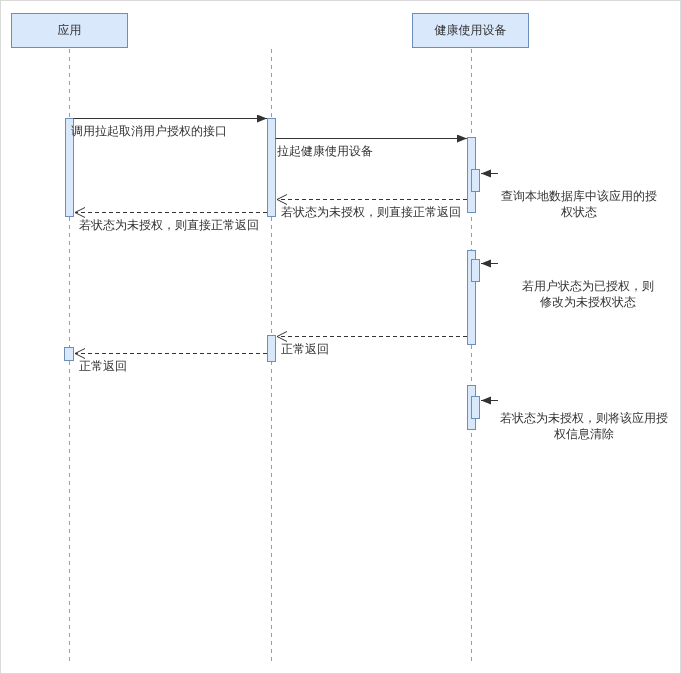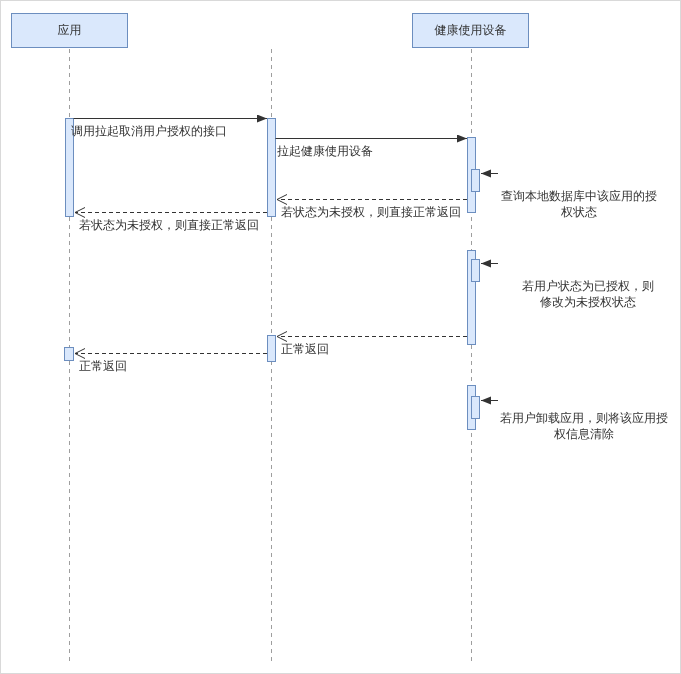--- a/index.html
+++ b/index.html
@@ -99,15 +99,15 @@
   </div>
 
   <div class="msg-label center" style="left:70px; top:99px; width:196px;">调用拉起取消用户授权的接口</div>
   <div class="msg-label center" style="left:276px; top:119px; width:188px;">拉起健康使用设备</div>
   <div class="msg-label left" style="left:497px; top:153px; width:162px;">查询本地数据库中该应用的授权状态</div>
   <div class="msg-label center" style="left:280px; top:180px; width:184px;">若状态为未授权，则直接正常返回</div>
   <div class="msg-label center" style="left:78px; top:193px; width:184px;">若状态为未授权，则直接正常返回</div>
   <div class="msg-label left" style="left:516px; top:243px; width:142px;">若用户状态为已授权，则修改为未授权状态</div>
   <div class="msg-label center" style="left:280px; top:317px; width:184px;">正常返回</div>
   <div class="msg-label center" style="left:78px; top:334px; width:184px;">正常返回</div>
-  <div class="msg-label left" style="left:497px; top:375px; width:172px;">若用户卸载应用，则将该应用授权信息清除</div>
+  <div class="msg-label left" style="left:497px; top:375px; width:172px;">若状态为未授权，则将该应用授权信息清除</div>
 
 </div>
 
 </body></html>

